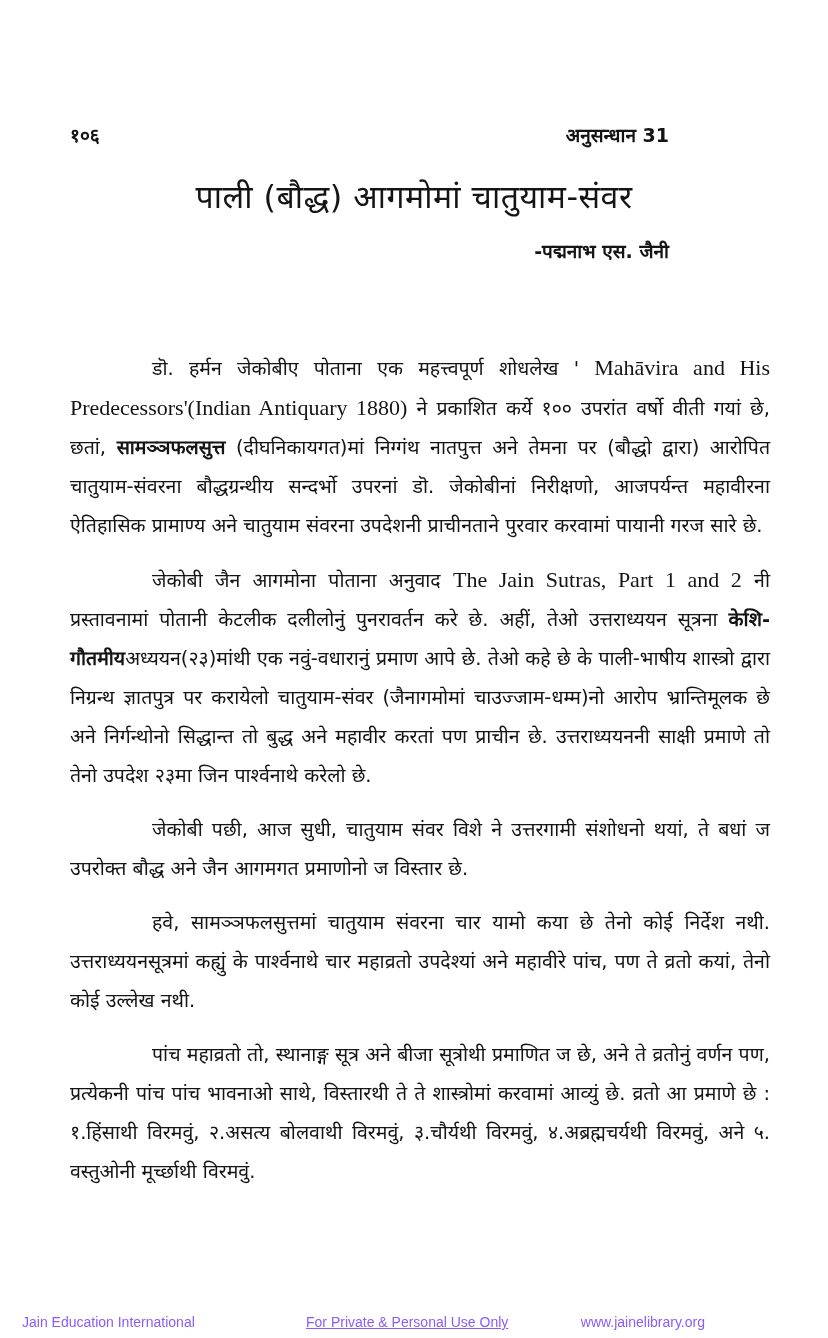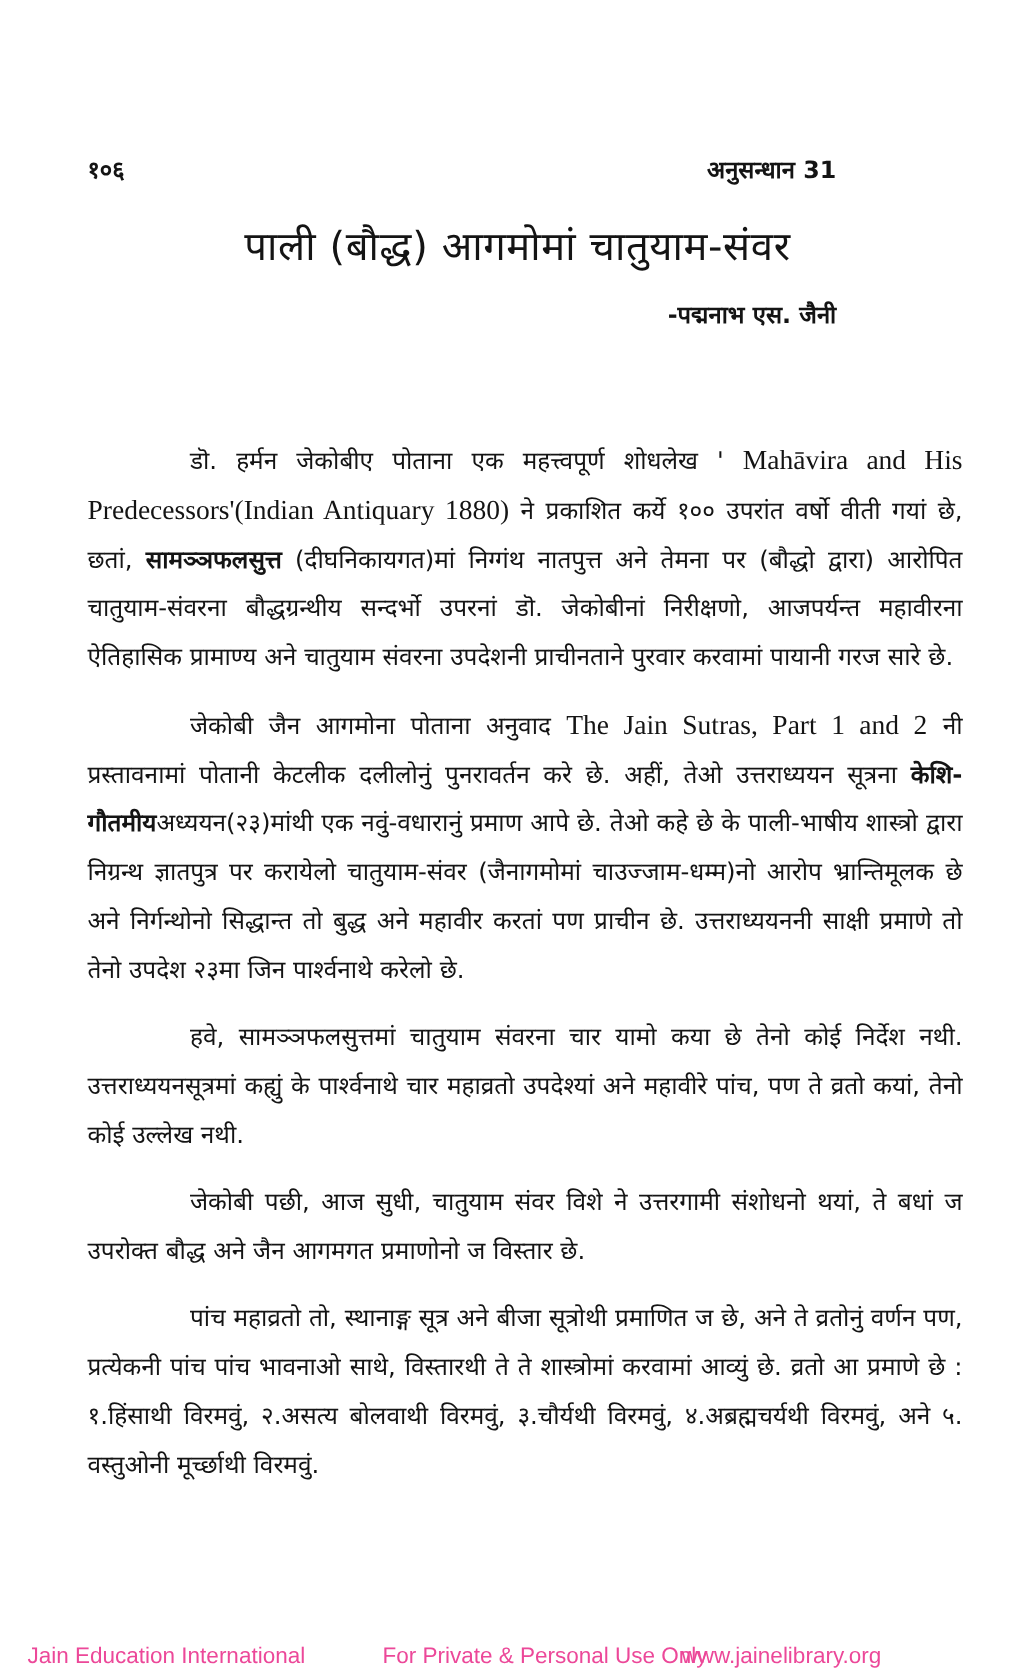--- a/index.html
+++ b/index.html
@@ -76,45 +76,45 @@
       font-size: 22px;
     }
 
     .footer {
       position: absolute;
       top: 1298px;
       left: 22px;
       right: 22px;
       height: 20px;
       font-family: "Liberation Sans", sans-serif;
-      font-size: 18px;
-      color: #ec4899;
+      font-size: 14px;
+      color: #8b5cf6;
     }
     .footer-left { position: absolute; left: 0; top: 0; }
-    .footer-center { position: absolute; left: 284px; top: 0; }
+    .footer-center { position: absolute; left: 284px; top: 0; text-decoration: underline; }
     .footer-right { position: absolute; right: 0; top: 0; }
   </style>
 </head>
 <body>
 
 <div class="page">
 
   <div class="running-head">
     <span class="page-number">१०६</span>
     <span class="journal-ref">अनुसन्धान 31</span>
   </div>
 
   <h1 class="title">पाली (बौद्ध) आगमोमां चातुयाम-संवर</h1>
   <div class="author">-पद्मनाभ एस. जैनी</div>
 
   <div class="body-text">
     <p class="para"><span>डॊ. हर्मन जेकोबीए पोताना एक महत्त्वपूर्ण शोधलेख ' </span><span class="latin">Mahāvira and His Predecessors'(Indian Antiquary 1880)</span><span> ने प्रकाशित कर्ये १०० उपरांत वर्षो वीती गयां छे, छतां, </span><b>सामञ्ञफलसुत्त</b><span> (दीघनिकायगत)मां निग्गंथ नातपुत्त अने तेमना पर (बौद्धो द्वारा) आरोपित चातुयाम-संवरना बौद्धग्रन्थीय सन्दर्भो उपरनां डॊ. जेकोबीनां निरीक्षणो, आजपर्यन्त महावीरना ऐतिहासिक प्रामाण्य अने चातुयाम संवरना उपदेशनी प्राचीनताने पुरवार करवामां पायानी गरज सारे छे.</span></p>
     <p class="para"><span>जेकोबी जैन आगमोना पोताना अनुवाद </span><span class="latin">The Jain Sutras, Part 1 and 2</span><span> नी प्रस्तावनामां पोतानी केटलीक दलीलोनुं पुनरावर्तन करे छे. अहीं, तेओ उत्तराध्ययन सूत्रना </span><b>केशि-गौतमीय</b><span>अध्ययन(२३)मांथी एक नवुं-वधारानुं प्रमाण आपे छे. तेओ कहे छे के पाली-भाषीय शास्त्रो द्वारा निग्रन्थ ज्ञातपुत्र पर करायेलो चातुयाम-संवर (जैनागमोमां चाउज्जाम-धम्म)नो आरोप भ्रान्तिमूलक छे अने निर्गन्थोनो सिद्धान्त तो बुद्ध अने महावीर करतां पण प्राचीन छे. उत्तराध्ययननी साक्षी प्रमाणे तो तेनो उपदेश २३मा जिन पार्श्वनाथे करेलो छे.</span></p>
+    <p class="para"><span>जेकोबी पछी, आज सुधी, चातुयाम संवर विशे ने उत्तरगामी संशोधनो थयां, ते बधां ज उपरोक्त बौद्ध अने जैन आगमगत प्रमाणोनो ज विस्तार छे.</span></p>
     <p class="para"><span>हवे, सामञ्ञफलसुत्तमां चातुयाम संवरना चार यामो कया छे तेनो कोई निर्देश नथी. उत्तराध्ययनसूत्रमां कह्युं के पार्श्वनाथे चार महाव्रतो उपदेश्यां अने महावीरे पांच, पण ते व्रतो कयां, तेनो कोई उल्लेख नथी.</span></p>
-    <p class="para"><span>जेकोबी पछी, आज सुधी, चातुयाम संवर विशे ने उत्तरगामी संशोधनो थयां, ते बधां ज उपरोक्त बौद्ध अने जैन आगमगत प्रमाणोनो ज विस्तार छे.</span></p>
     <p class="para"><span>पांच महाव्रतो तो, स्थानाङ्ग सूत्र अने बीजा सूत्रोथी प्रमाणित ज छे, अने ते व्रतोनुं वर्णन पण, प्रत्येकनी पांच पांच भावनाओ साथे, विस्तारथी ते ते शास्त्रोमां करवामां आव्युं छे. व्रतो आ प्रमाणे छे : १.हिंसाथी विरमवुं, २.असत्य बोलवाथी विरमवुं, ३.चौर्यथी विरमवुं, ४.अब्रह्मचर्यथी विरमवुं, अने ५. वस्तुओनी मूर्च्छाथी विरमवुं.</span></p>
   </div>
 
   <div class="footer">
     <span class="footer-left">Jain Education International</span>
     <span class="footer-center">For Private &amp; Personal Use Only</span>
     <span class="footer-right">www.jainelibrary.org</span>
   </div>
 
 </div>

